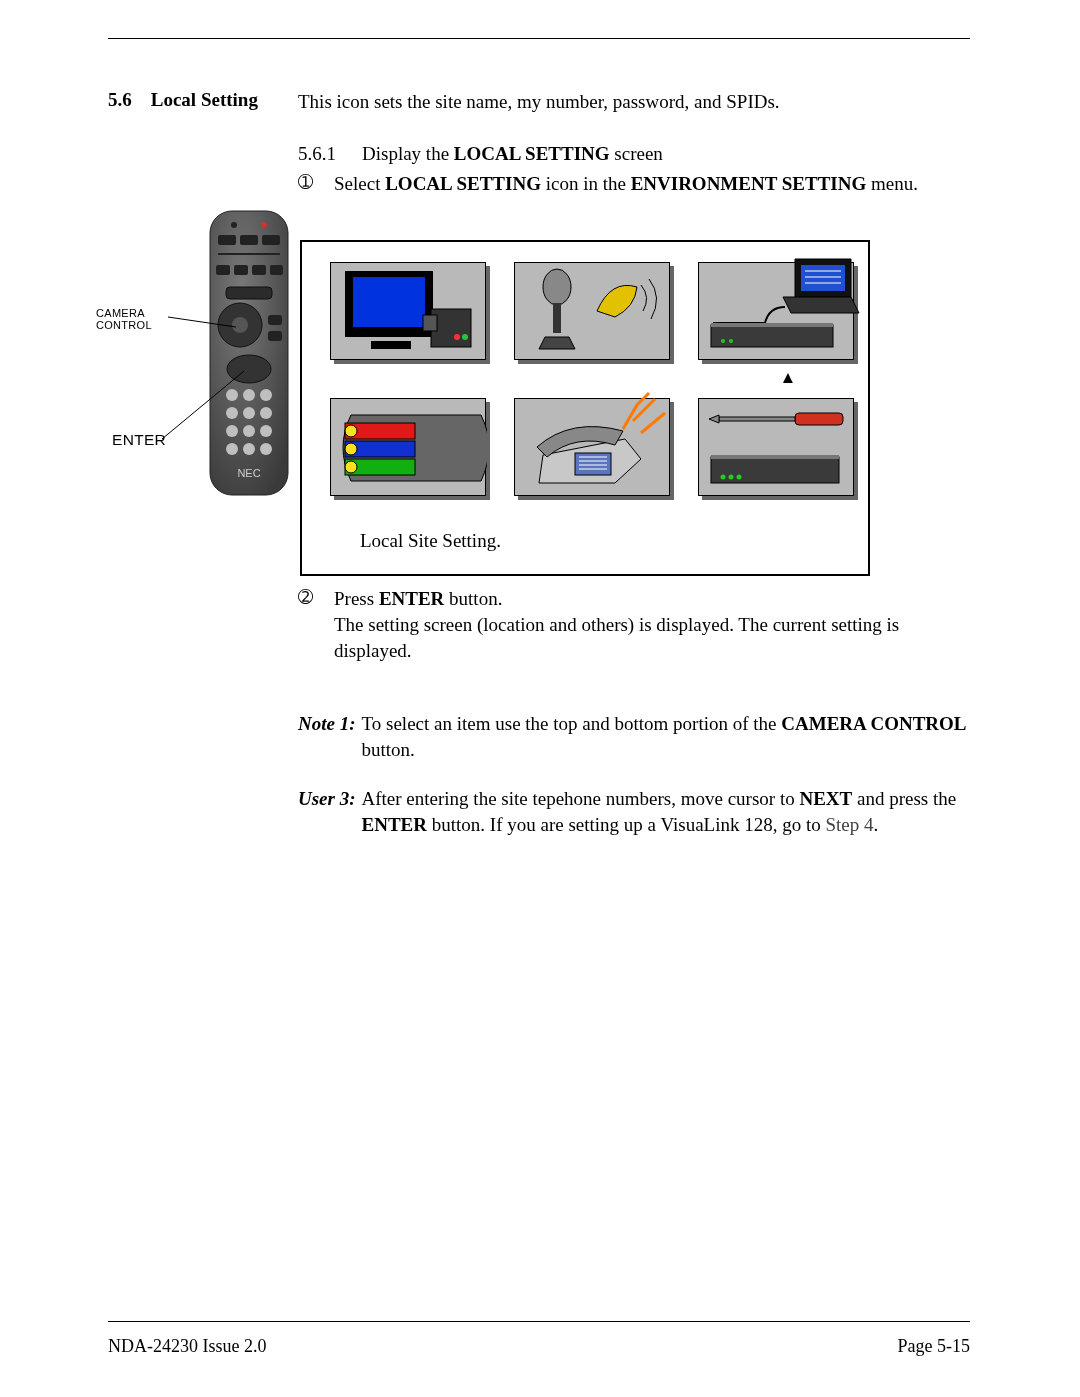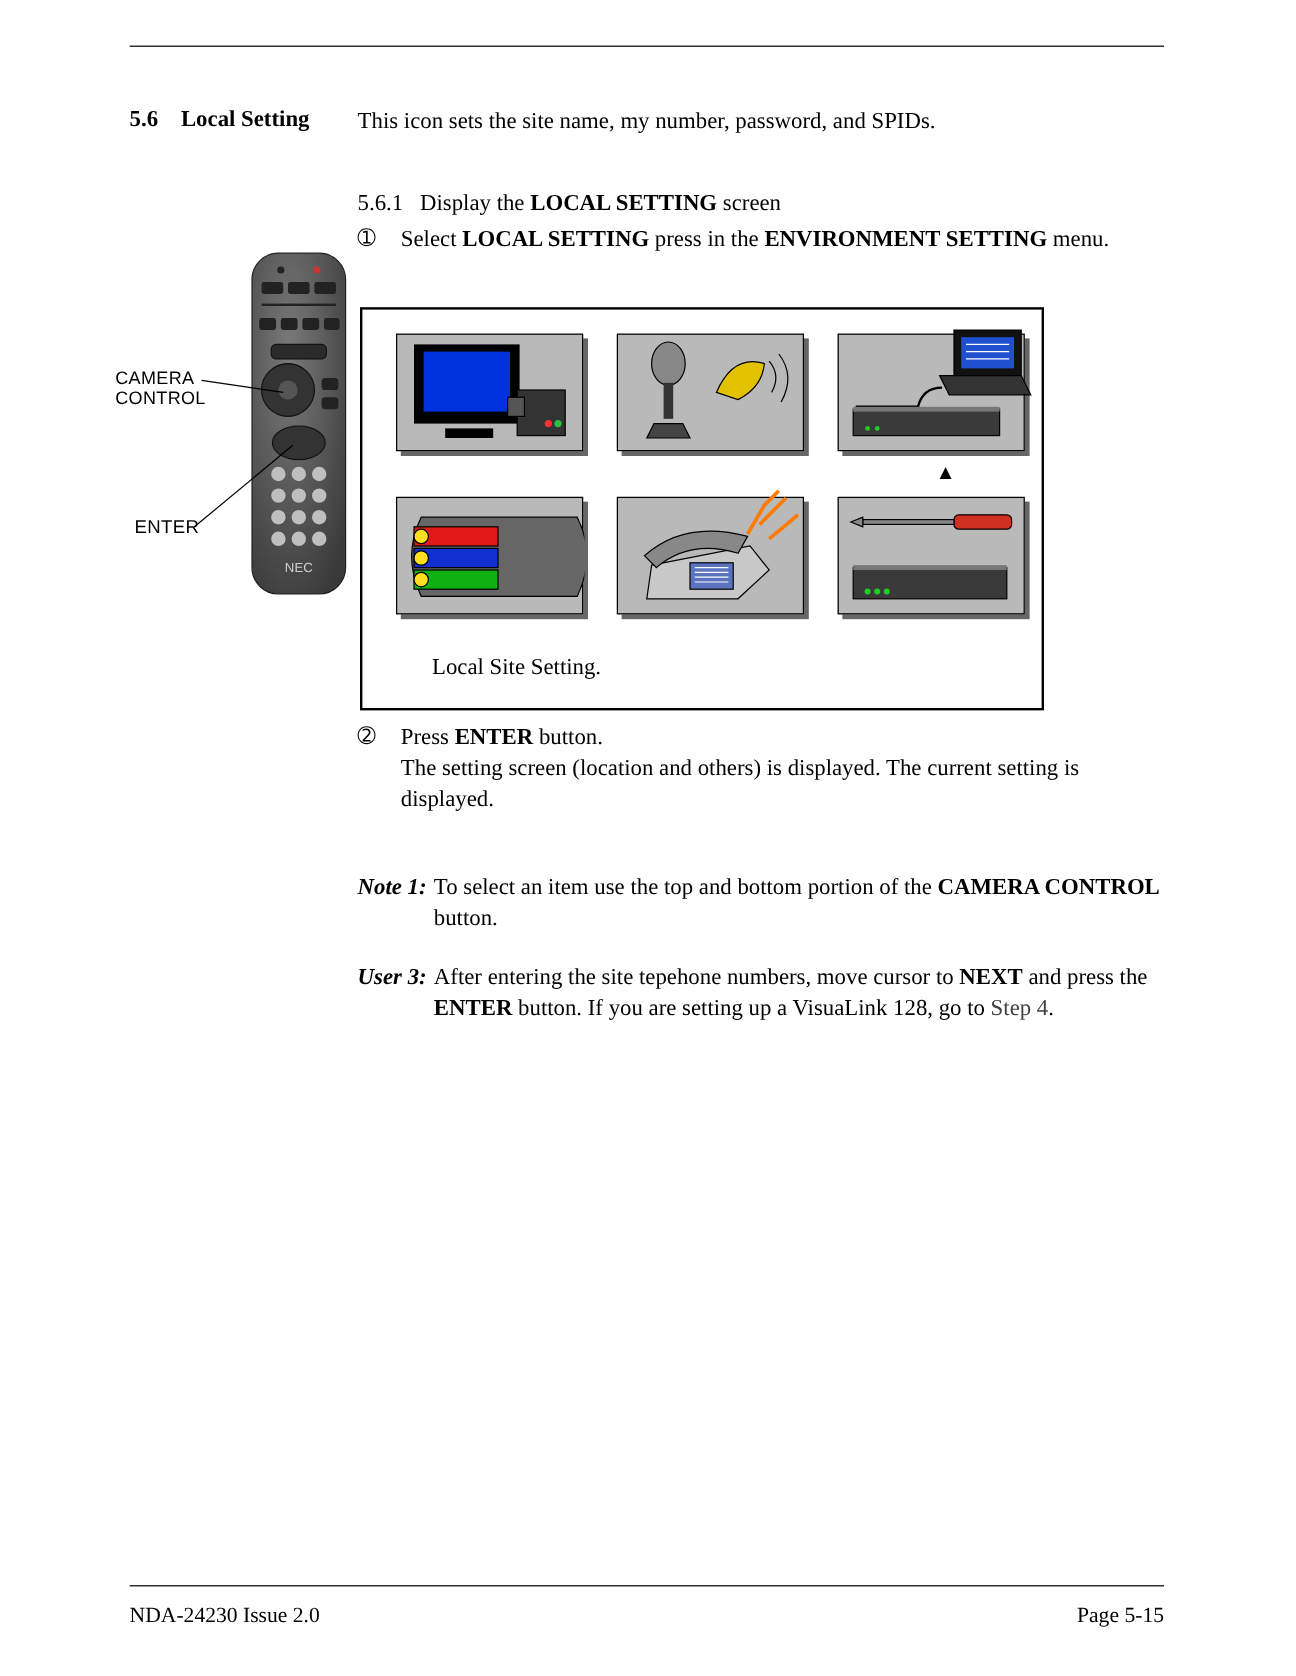--- a/index.html
+++ b/index.html
@@ -40,41 +40,41 @@
     position: relative;
   }
   .sec-num { font-weight: bold; }
   .sec-title { font-weight: bold; }
   .rightcol {
     flex: 1 1 auto;
   }
   .para { line-height: 1.35; margin-bottom: 10px; }
   .indent-num {
     display: flex;
-    gap: 8px;
-    margin-top: 44px;
+    gap: 20px;
+    margin-top: 28px;
     font-family: Liberation Serif, serif;
   }
   .indent-num .num { width: 44px; flex: 0 0 44px; }
   .circ-row {
     display: flex;
     gap: 10px;
     margin-top: 6px;
   }
   .circ-row .circ { width: 26px; flex: 0 0 26px; font-size: 18px; }
   .circ-row .txt { flex: 1 1 auto; line-height: 1.35; }
 
   
   .remote-area {
     position: absolute;
     top: 134px;
     left: -12px;
     width: 200px;
   }
-  .label1 { position:absolute; top:84px; left:0; font-family: Arial, sans-serif; font-size:15px; letter-spacing:0.3px; }
+  .label1 { position:absolute; top:84px; left:0; font-family: Arial, sans-serif; font-size:11px; letter-spacing:0.3px; }
   .label2 { position:absolute; top:208px; left:16px; font-family: Arial, sans-serif; font-size:15.5px; letter-spacing:0.3px; }
 
   
   .panel {
     border: 2px solid #000;
     width: 570px;
     margin-top: 44px;
     margin-left: 2px;
     padding: 20px 18px 10px 28px;
   }
@@ -223,21 +223,21 @@
       <div class="indent-num">
         <span class="num">5.6.1</span>
         <span>
           <span>Display the </span><b>LOCAL SETTING</b><span> screen</span>
         </span>
       </div>
 
       <div class="circ-row">
         <span class="circ">➀</span>
         <span class="txt">
-          <span>Select </span><b>LOCAL SETTING</b><span> press in the </span><b>ENVIRONMENT SETTING</b><span> menu.</span>
+          <span>Select </span><b>LOCAL SETTING</b><span> icon in the </span><b>ENVIRONMENT SETTING</b><span> menu.</span>
         </span>
       </div>
 
       <div class="panel">
         <div class="icon-row">
 
           <div class="icon-box">
             <svg width="156" height="98" viewBox="0 0 156 98">
               <rect x="14" y="8" width="88" height="66" fill="#000"></rect>
               <rect x="22" y="14" width="72" height="50" fill="#0033dd"></rect>

